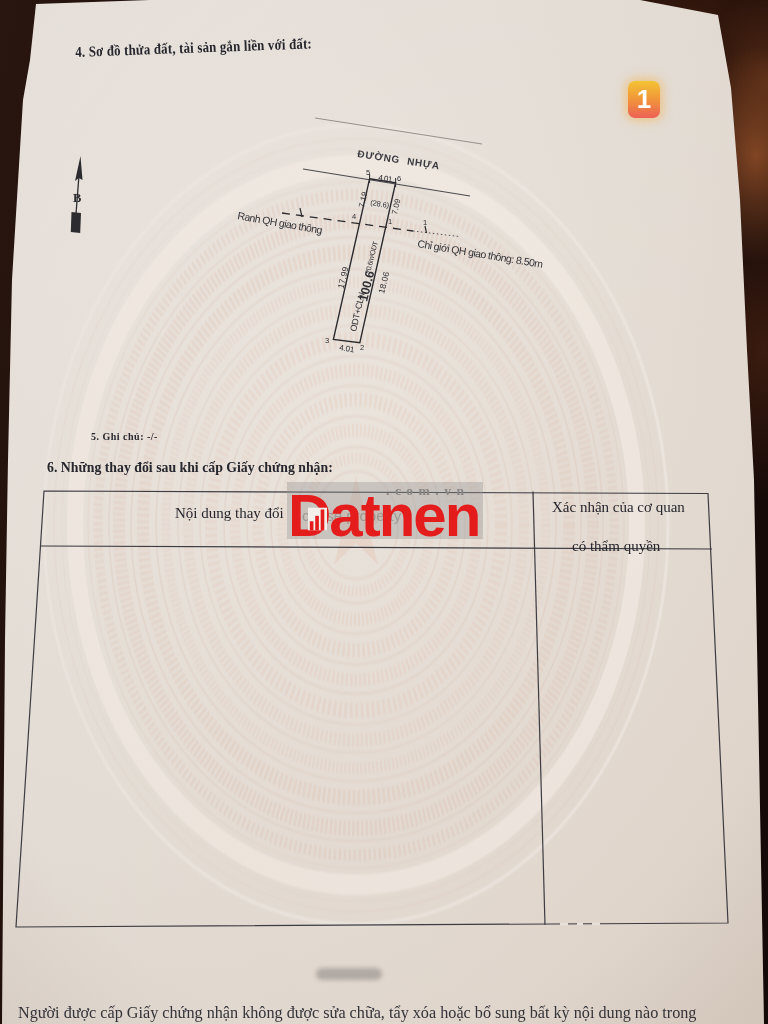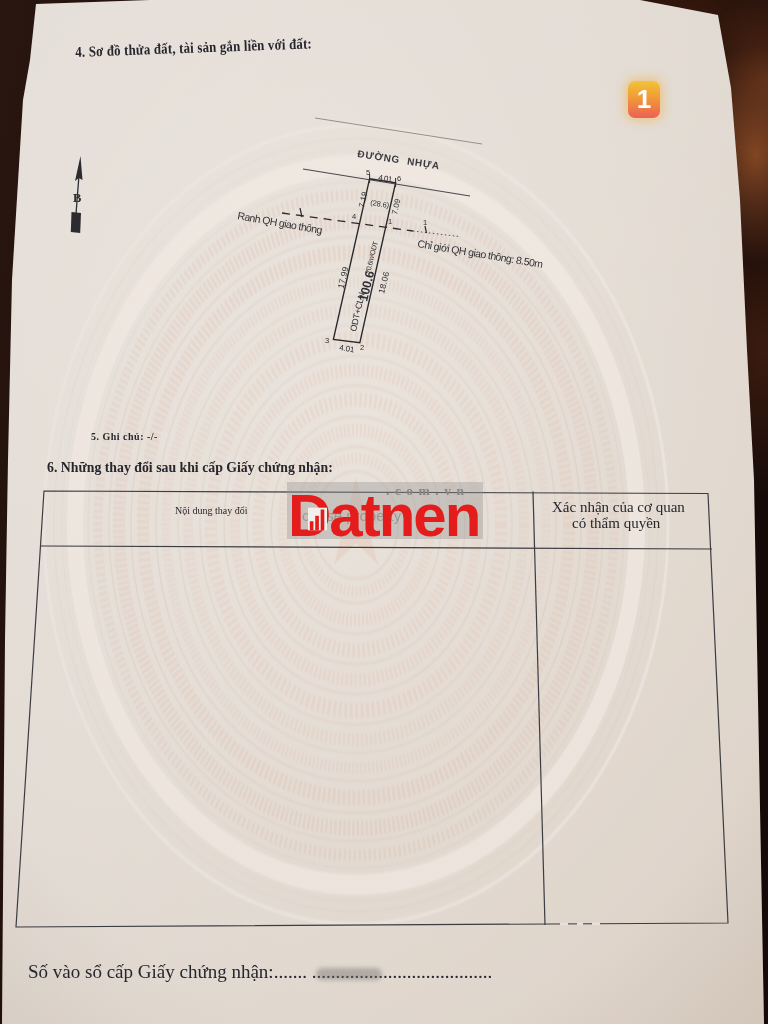--- a/index.html
+++ b/index.html
@@ -176,25 +176,25 @@
   box-shadow:0 0 10px 3px rgba(243,180,80,0.55);
   color:#fff;font-family:'Liberation Sans',sans-serif;font-weight:bold;font-size:26px;
   text-align:center;line-height:37px;">1</div>
 
 <div class="t" style="left:49px;top:431px;font-size:10px;font-weight:bold;
   transform:scaleX(1.0);transform-origin:left top;letter-spacing:0.5px;margin-left:42px;">5. Ghi chú: -/-</div>
 
 <div class="t" style="left:47px;top:459px;font-size:15px;font-weight:bold;
   transform:scaleX(0.92);transform-origin:left top;">6. Những thay đổi sau khi cấp Giấy chứng nhận:</div>
 
-<div class="t" style="left:175px;top:505px;font-size:10px;">Nội dung thay đổi</div>
+<div class="t" style="left:175px;top:505px;font-size:15px;">Nội dung thay đổi</div>
 
 <div class="t" style="left:552px;top:499px;font-size:15px;text-align:center;">Xác nhận của cơ quan</div>
 
-<div class="t" style="left:572px;top:515px;font-size:15px;">có thẩm quyền</div>
+<div class="t" style="left:572px;top:538px;font-size:15px;">có thẩm quyền</div>
 
 <div style="position:absolute;left:287px;top:482px;width:196px;height:57px;
   background:rgba(150,148,146,0.38);"></div>
 
 <div class="t" style="left:302px;top:507px;font-size:15px;color:rgba(95,95,95,0.4);
   font-family:'Liberation Sans',sans-serif;">chose property</div>
 
 <div class="t" style="left:386px;top:483px;font-size:13.5px;font-weight:bold;color:#878583;
   letter-spacing:5.5px;font-family:Liberation Serif, serif;">.com.vn</div>
 
@@ -204,19 +204,20 @@
 
 <svg width="19" height="24" style="position:absolute;left:308px;top:507px" viewBox="0 0 21 25">
   <rect x="0" y="0" width="21" height="25" fill="#f3efeb"></rect>
   <g fill="#e41c1c">
     <rect x="2" y="15" width="4" height="10"></rect>
     <rect x="8" y="9" width="4" height="16"></rect>
     <rect x="14" y="2" width="4" height="23"></rect>
   </g>
 </svg>
 
-<div class="t" style="left:28px;top:961px;font-size:19px;">Số vào sổ cấp Giấy chứng nhận:....... ......................................</div>
 
 <div style="position:absolute;left:316px;top:968px;width:66px;height:12px;border-radius:6px;
   background:rgba(120,115,112,0.45);filter:blur(2px);"></div>
 
+<div class="t" style="left:18px;top:1004px;font-size:16.2px;color:#33333a;
+  transform:scaleX(1.0);transform-origin:left top;letter-spacing:0px;">Người được cấp Giấy chứng nhận không được sửa chữa, tẩy xóa hoặc bổ sung bất kỳ nội dung nào trong</div>
 
 </div>
 
 </body></html>

